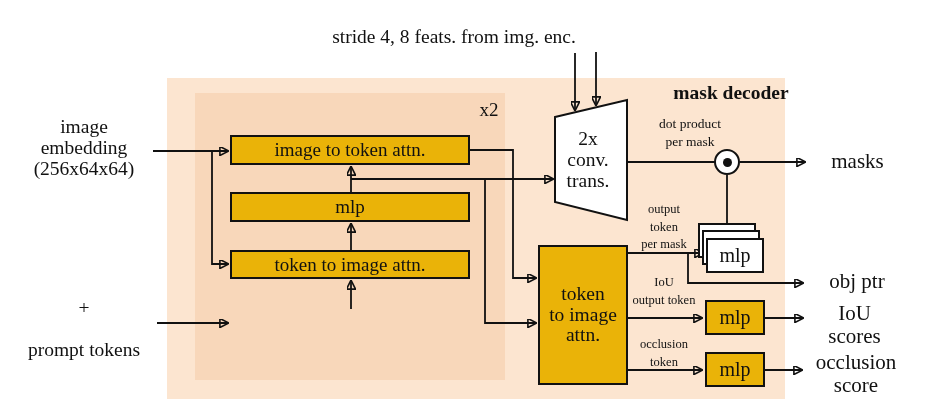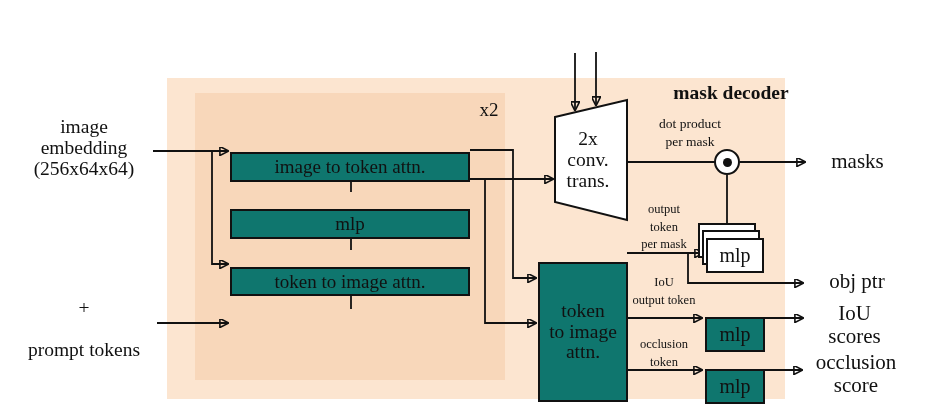--- a/index.html
+++ b/index.html
@@ -8,23 +8,23 @@
     font-family:"Liberation Serif","DejaVu Serif",serif; color:#111111;
     overflow:hidden;
   }
   .bg-rect { position:absolute; }
   .outer-bg { left:167px; top:78px; width:618px; height:321px; background:#fce5d0; }
   .inner-bg { left:195px; top:93px; width:310px; height:287px; background:#f8d7ba; }
   svg.wires { position:absolute; left:0; top:0; width:930px; height:413px; pointer-events:none; }
   svg.wires path, svg.wires polygon { fill:none; stroke:#111111; stroke-width:1.8px; }
   svg.wires polygon.shape { fill:#ffffff; stroke-width:2px; }
   .box {
-    position:absolute; background:#0f766e; border:2px solid #111111; box-sizing:border-box;
+    position:absolute; background:#eab308; border:2px solid #111111; box-sizing:border-box;
     display:flex; align-items:center; justify-content:center;
-    font-size:19px; line-height:1.05; text-align:center; white-space:pre-line;margin-top:17px;
+    font-size:19px; line-height:1.05; text-align:center; white-space:pre-line;
   }
   .label {
     position:absolute; white-space:pre-line; text-align:center; line-height:1.12;
   }
   .lbl-19 { font-size:19.5px; line-height:1.08; }
   .lbl-20 { font-size:21px; line-height:1.1; }
   .lbl-small { font-size:12.5px; line-height:1.4; }
   .lbl-dot { font-size:13.5px; line-height:1.3; }
   .title { font-weight:bold; font-size:19.5px;margin-left:16px; }
   .x2 { font-size:19px; }
@@ -93,20 +93,21 @@
     <div class="dot"></div>
   </div>
 
   <div class="stack-layer" style="left:698px; top:223px;"></div>
   <div class="stack-layer" style="left:702px; top:230px;"></div>
   <div class="stack-layer mlp-text" style="left:706px; top:238px;">mlp</div>
 
   <div class="box" style="left:705px; top:300px; width:60px; height:35px; font-size:20px;">mlp</div>
   <div class="box" style="left:705px; top:352px; width:60px; height:35px; font-size:20px;">mlp</div>
 
+  <div class="label lbl-19" style="left:318px; top:26px; width:272px;">stride 4, 8 feats. from img. enc.</div>
   <div class="label title" style="left:650px; top:82px; width:130px;">mask decoder</div>
   <div class="label x2" style="left:474px; top:99px; width:30px;">x2</div>
 
   <div class="label lbl-19" style="left:9px; top:116px; width:150px;">image
 embedding
 (256x64x64)</div>
   <div class="label lbl-19" style="left:9px; top:276px; width:150px;">
     <div>+</div>
     <div>prompt tokens</div>
     

